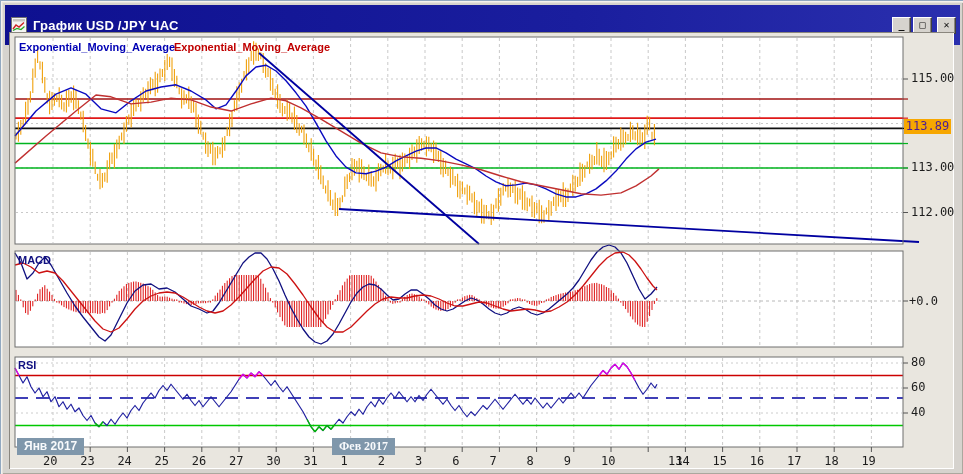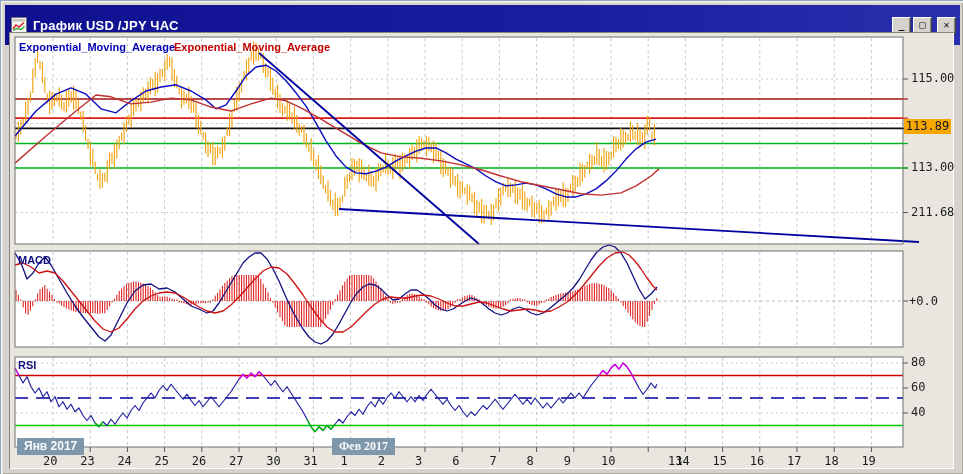--- a/index.html
+++ b/index.html
@@ -25,21 +25,21 @@
   #chart-svg{position:absolute;left:0;top:0;}
   .lbl{position:absolute;white-space:nowrap;}
   .ema-lbl{font:bold 11px "Liberation Sans",sans-serif;}
   .ema-blue{color:#0000b4;}
   .ema-red{color:#c00000;}
   .ind-lbl{font:bold 11px "Liberation Sans",sans-serif;color:#101080;}
   .axnum{font:12px "DejaVu Sans Mono",monospace;color:#1c1c1c;}
   .month-badge{position:absolute;top:437px;height:15px;background:#7f97ab;color:#f8fafc;
     font:bold 12px "Liberation Sans",sans-serif;line-height:15px;padding:1px 7px;}
   #price-tag{position:absolute;left:903px;top:117.5px;width:47px;height:15px;background:#f7a700;
-    color:#0f172a;font:12px "DejaVu Sans Mono",monospace;line-height:15px;text-align:center;}
+    color:#4c1d95;font:12px "DejaVu Sans Mono",monospace;line-height:15px;text-align:center;}
   .splitter{position:absolute;left:11px;width:894px;height:6px;cursor:row-resize;}
 </style>
 </head>
 <body>
 
 <div id="stage">
 
   <div id="title-bar">
     <svg id="title-icon" viewBox="0 0 16 16">
       <rect x="0.5" y="0.5" width="15" height="15" fill="#f4f4f4" stroke="#707070"></rect>
@@ -763,21 +763,21 @@
 
   <span class="month-badge" style="left:16px;">Янв 2017</span>
   <span class="month-badge" style="left:331px;font-family:Liberation Serif, serif;">Фев 2017</span>
 
   <div class="splitter" style="top:244px;"></div>
   <div class="splitter" style="top:347px;"></div>
 
   <div id="gen-labels">
       <span class="lbl axnum" style="left: 910px; top: 70px;">115.00</span>
       <span class="lbl axnum" style="left: 910px; top: 159px;">113.00</span>
-      <span class="lbl axnum" style="left: 910px; top: 203.5px;">211.68</span>
+      <span class="lbl axnum" style="left: 910px; top: 203.5px;">112.00</span>
       <span class="lbl axnum" style="left: 910px; top: 354px;">80</span>
       <span class="lbl axnum" style="left: 910px; top: 379px;">60</span>
       <span class="lbl axnum" style="left: 910px; top: 404px;">40</span>
       <span class="lbl axnum" style="left: 42px; top: 453px;">20</span>
       <span class="lbl axnum" style="left: 79.2px; top: 453px;">23</span>
       <span class="lbl axnum" style="left: 116.4px; top: 453px;">24</span>
       <span class="lbl axnum" style="left: 153.6px; top: 453px;">25</span>
       <span class="lbl axnum" style="left: 190.8px; top: 453px;">26</span>
       <span class="lbl axnum" style="left: 228px; top: 453px;">27</span>
       <span class="lbl axnum" style="left: 265.2px; top: 453px;">30</span>

